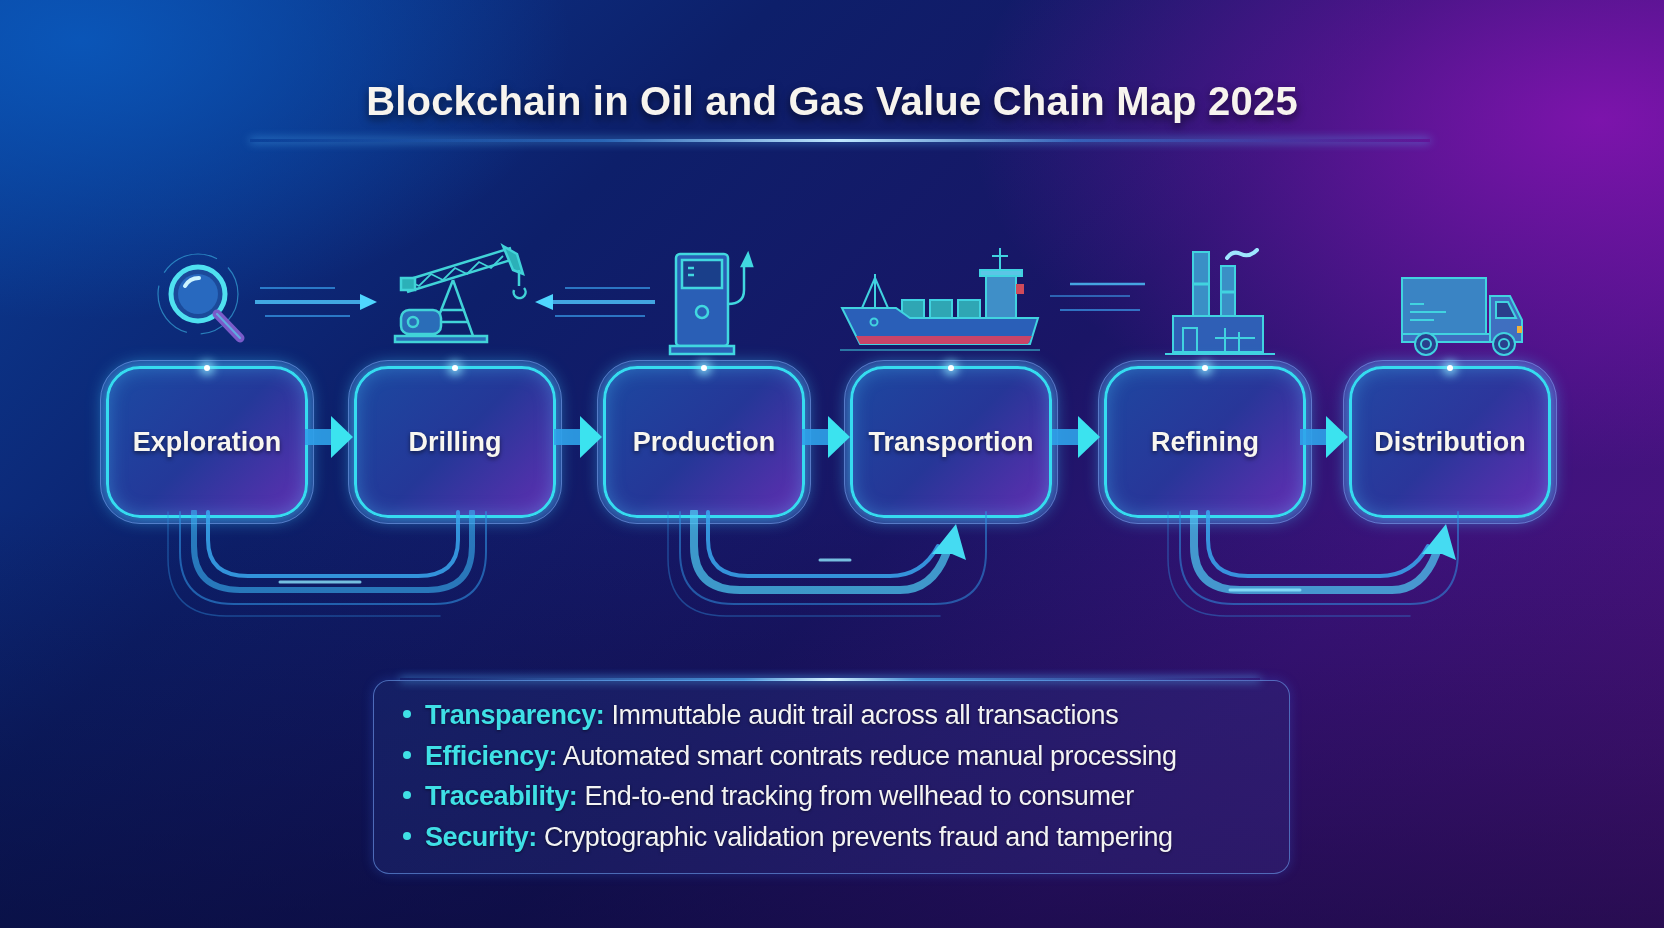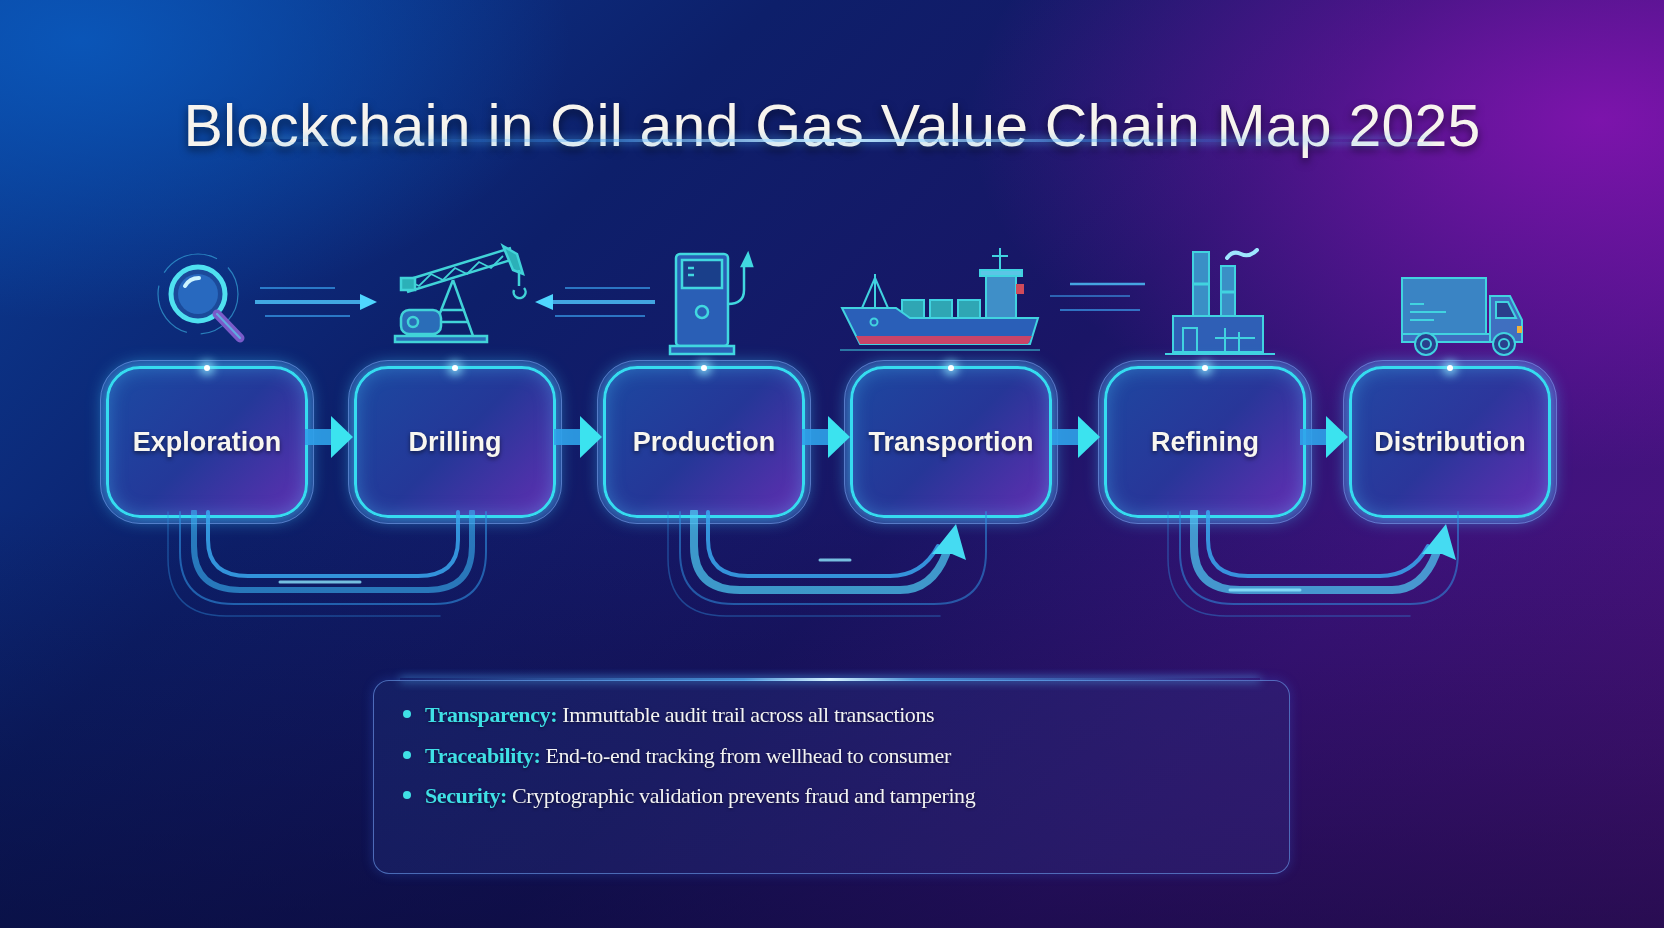--- a/index.html
+++ b/index.html
@@ -11,21 +11,21 @@
       radial-gradient(ellipse 700px 400px at 80px 40px, rgba(10,90,190,0.85), rgba(10,90,190,0) 70%),
       linear-gradient(135deg, #0a3f97 0%, #0d1f6a 30%, #1a1566 55%, #3d137d 75%, #54127f 100%);
   }
   .bottom-shade {
     position: absolute; left: 0; right: 0; bottom: 0; height: 420px;
     background: linear-gradient(to bottom, rgba(5,10,50,0) 0%, rgba(5,8,45,0.55) 100%);
     pointer-events: none;
   }
   .title {
     position: absolute; left: 0; right: 0; top: 52px; text-align: center;
-    color: #f7f4ee; font-size: 59px; font-weight: normal; letter-spacing: 0.2px;
+    color: #f7f4ee; font-size: 40px; font-weight: bold; letter-spacing: 0.2px;
     text-shadow: 0 4px 8px rgba(0,0,0,0.55);
   }
   .title-glow {
     position: absolute; left: 250px; width: 1180px; top: 139px; height: 3px;
     background: linear-gradient(to right, rgba(60,160,255,0) 0%, rgba(70,170,255,0.5) 30%, #bfe8ff 50%, rgba(70,170,255,0.5) 70%, rgba(60,160,255,0) 100%);
     box-shadow: 0 0 10px rgba(90,190,255,0.8);
   }
   .stage {
     position: absolute; top: 366px; width: 196px; height: 146px;
     border-radius: 34px;
@@ -57,22 +57,22 @@
     background: linear-gradient(135deg, rgba(25,40,110,0.55), rgba(50,35,120,0.55));
     box-shadow: 0 0 12px rgba(60,120,255,0.25);
   }
   .panel-glow {
     position: absolute; left: 400px; width: 860px; top: 678px; height: 3px;
     background: linear-gradient(to right, rgba(60,160,255,0) 0%, rgba(90,190,255,0.7) 40%, #d3f1ff 50%, rgba(90,190,255,0.7) 60%, rgba(60,160,255,0) 100%);
     box-shadow: 0 0 10px rgba(90,190,255,0.9);
   }
   .benefits { position: absolute; left: 403px; top: 695px; margin: 0; padding: 0; list-style: none; }
   .benefit {
-    font-size: 22px; line-height: 40.5px; color: #f3f3f3; white-space: nowrap;
-    font-family: Liberation Serif, serif;
+    font-size: 27px; line-height: 40.5px; color: #f3f3f3; white-space: nowrap;
+    font-family: Liberation Sans, sans-serif;
     letter-spacing: -0.4px;
     text-shadow: 0 1px 3px rgba(0,0,0,0.5);
   }
   .bullet { display: inline-block; width: 8px; height: 8px; border-radius: 50%; background: #3fe0e6; margin: 0 14px 5px 0; vertical-align: middle; }
   .benefit-key { color: #3fe0e6; font-weight: bold; }
 </style>
 </head>
 <body>
 
 <div class="bottom-shade"></div>
@@ -261,18 +261,21 @@
   <polygon points="262,44 286,14 296,50 282,44" fill="#45dbf2"></polygon>
 </svg>
 
 <div class="panel"></div>
 <div class="panel-glow"></div>
 <ul class="benefits">
   <li class="benefit">
     <span class="bullet"></span><span class="benefit-key">Transparency:</span> <span>Immuttable audit trail across all transactions</span>
   </li>
   <li class="benefit">
+    <span class="bullet"></span><span class="benefit-key">Efficiency:</span> <span>Automated smart contrats reduce manual processing</span>
+  </li>
+  <li class="benefit">
     <span class="bullet"></span><span class="benefit-key">Traceability:</span> <span>End-to-end tracking from wellhead to consumer</span>
   </li>
   <li class="benefit">
     <span class="bullet"></span><span class="benefit-key">Security:</span> <span>Cryptographic validation prevents fraud and tampering</span>
   </li>
 </ul>
 
 </body></html>

